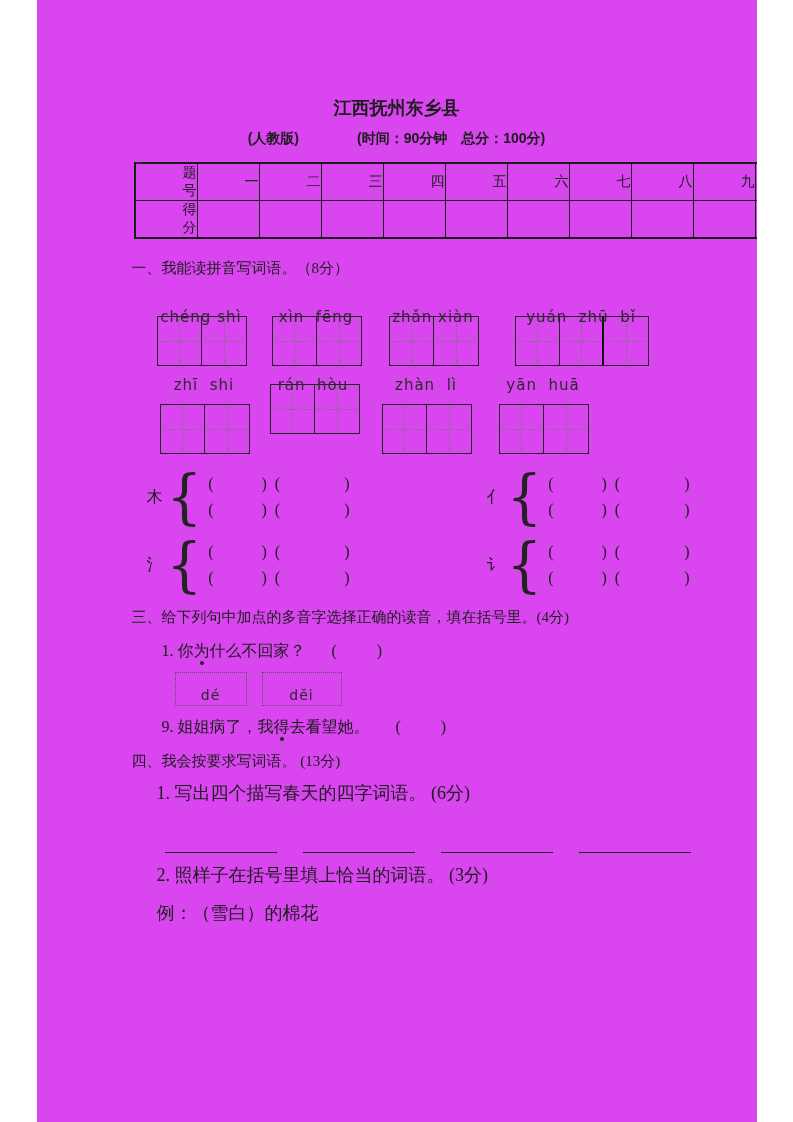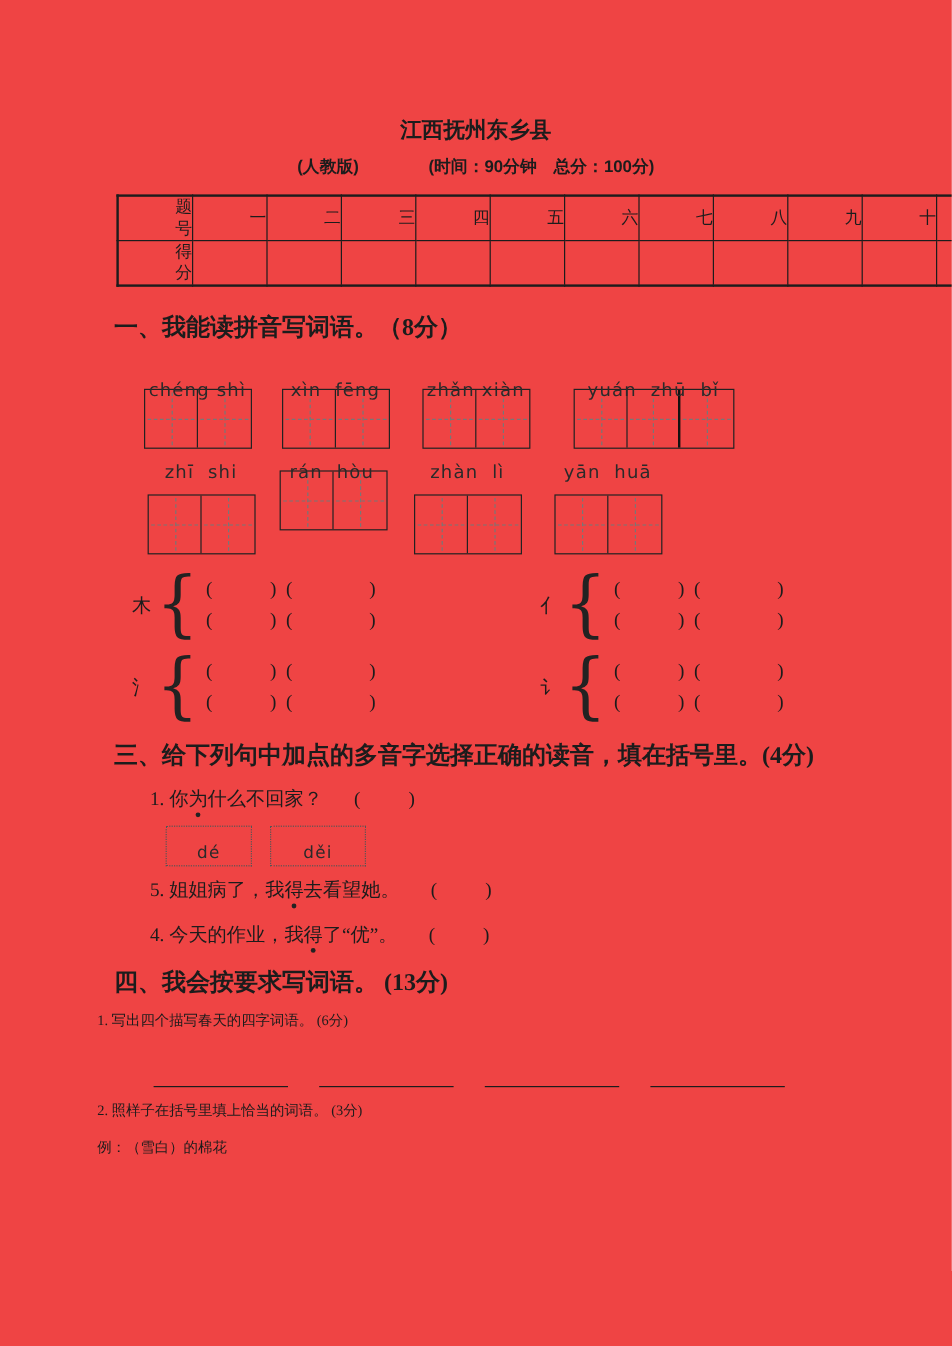--- a/index.html
+++ b/index.html
@@ -1,36 +1,36 @@
 <!DOCTYPE html>
 <html><head>
 <meta charset="utf-8">
 <style>
   * { margin:0; padding:0; box-sizing:border-box; }
   body { background:#fff; }
   .page {
-    position:relative; width:793px; height:1122px; margin:0 auto;
-    background:#ef4444; color:#1c1c1c;
+    position:relative; width:720px; height:1122px; margin:0 auto;
+    background:#d946ef; color:#1c1c1c;
     font-family:"Liberation Serif","DejaVu Serif",serif;
     font-size:16px; overflow:hidden;
   }
   .region-title { margin-top:96px; text-align:center; font-family:"Liberation Sans","DejaVu Sans",sans-serif; font-weight:bold; font-size:18px; }
   .main-title { margin-top:14px; text-align:center; font-family:"Liberation Sans","DejaVu Sans",sans-serif; font-weight:bold; font-size:27px; letter-spacing:1px; }
   .sub-title { margin-top:10px; display:flex; justify-content:center; gap:58px; font-family:"Liberation Sans","DejaVu Sans",sans-serif; font-weight:bold; font-size:14px; }
 
   table.score { border-collapse:collapse; margin:14px 0 0 97px; table-layout:fixed; }
   table.score td { border:1px solid #1c1c1c; text-align:center; font-size:14px;padding-left:47px; }
   table.score { border:2px solid #1c1c1c; }
   table.score tr:first-child td { height:33px; }
   table.score tr:last-child td { height:36px; }
   td.qcol { width:46px; }
   td.ncol { width:50.5px; }
 
-  .sec-head { margin-left:95px; font-size:20px;font-weight:bold; }
-  .sub-item { margin-left:81px; font-size:12px; }
+  .sec-head { margin-left:95px; font-size:15px; }
+  .sub-item { margin-left:120px; font-size:18px; }
 
   
   .grid-row { position:relative; width:100%; }
   .pg-unit { position:absolute; }
   .pinyin { font-family:"DejaVu Sans","Liberation Sans",sans-serif; font-size:15px; color:#2a2a2a; letter-spacing:1px; white-space:pre; text-align:center; width:100%; position:absolute; top:0; left:0; z-index:2; }
   .tzg { position:absolute; display:flex; border:1.5px solid #222; background:transparent; z-index:1; }
   .tzg .cell { width:44px; height:48px; position:relative; border-right:1px solid #222; }
   .tzg .cell:last-child { border-right:none; }
   .tzg .cell::before { content:""; position:absolute; left:50%; top:2px; bottom:2px; border-left:1px dashed #777; }
   .tzg .cell::after  { content:""; position:absolute; top:50%; left:2px; right:2px; border-top:1px dashed #777; }
@@ -215,24 +215,21 @@
   <div class="pron-row mt8">
     <div class="pron-box" style="width:72px">
         <span>dé</span>
       </div>
     <div class="pron-box" style="width:80px">
         <span>děi</span>
       </div>
   </div>
 
   <div class="mitem" style="margin-top:8px">
-    <span>5. 姐姐病了，我</span><span class="zd">得</span><span>去看望她。</span><span class="paren">(          )</span>
-  </div>
-  <div class="mitem">
-    <span>4. 今天的作业，我</span><span class="zd">得</span><span>了“优”。</span><span class="paren">(          )</span>
+    <span>9. 姐姐病了，我</span><span class="zd">得</span><span>去看望她。</span><span class="paren">(          )</span>
   </div>
 
   <div class="sec-head mt12">四、我会按要求写词语。 (13分)</div>
   <div class="sub-item mt10">1. 写出四个描写春天的四字词语。 (6分)</div>
 
   <div class="blank-row">
     <span class="blank-line"></span><span class="blank-line"></span><span class="blank-line"></span><span class="blank-line"></span>
   </div>
 
   <div class="sub-item mt22">2. 照样子在括号里填上恰当的词语。 (3分)</div>

